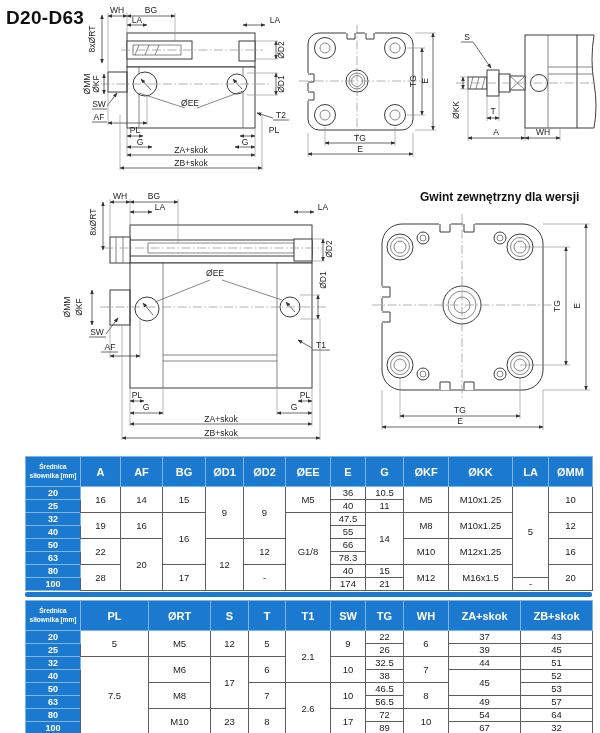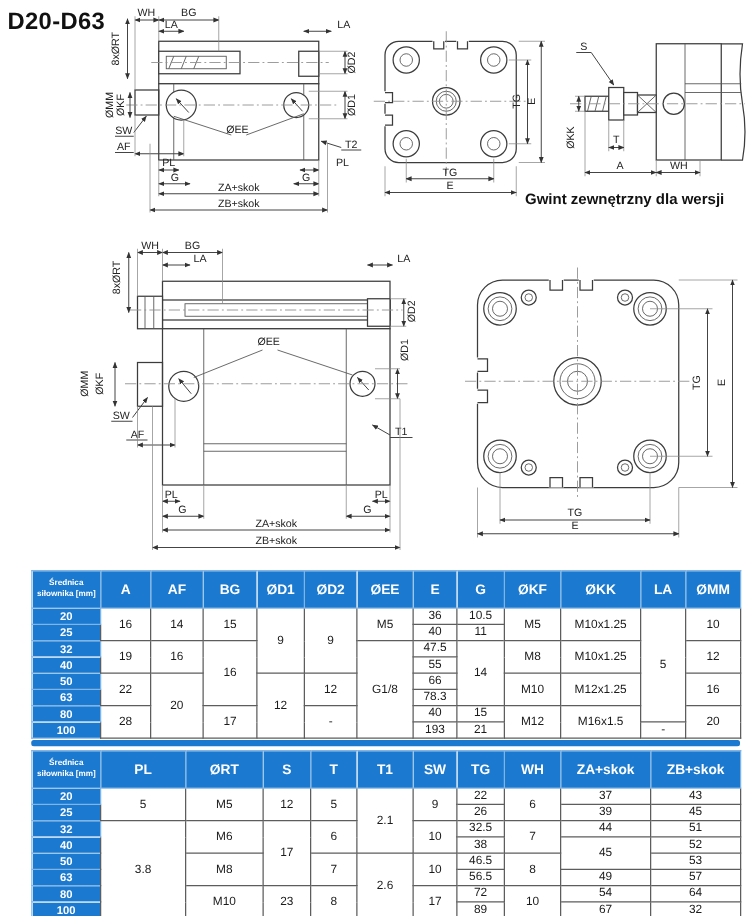--- a/index.html
+++ b/index.html
@@ -1,19 +1,19 @@
 <!DOCTYPE html>
 <html><head>
 <meta charset="utf-8">
 <style>
   html,body{margin:0;padding:0;background:#e8e8e8;}
   #page{position:relative;width:600px;height:733px;background:#ffffff;overflow:hidden;
         font-family:"Liberation Sans",sans-serif;color:#111;}
   .title{position:absolute;font-weight:bold;font-size:19px;letter-spacing:.3px;}
-  .caption{position:absolute;font-weight:bold;font-size:12px;line-height:14px;}
+  .caption{position:absolute;font-weight:bold;font-size:12px;line-height:14px;margin-top:38px;}
   svg{position:absolute;overflow:visible;}
   .ol{stroke:#3c3c3c;stroke-width:1;fill:none;}
   .thin{stroke:#555;stroke-width:.7;fill:none;}
   .cl{stroke:#8f8f8f;stroke-width:.7;stroke-dasharray:9 2.5 1.5 2.5;fill:none;}
   .dl{stroke:#444;stroke-width:.8;fill:none;}
   .ext{stroke:#888;stroke-width:.6;fill:none;}
   .dt{font-family:"Liberation Sans",sans-serif;font-size:8.5px;fill:#222;}
   .wf{fill:#ffffff;}
   
   .dtable{position:absolute;left:25px;width:567px;border-collapse:collapse;table-layout:fixed;}
@@ -445,21 +445,21 @@
           <td rowspan="2">17</td>
           <td rowspan="2">-</td>
           <td>40</td>
           <td>15</td>
           <td rowspan="2">M12</td>
           <td rowspan="2">M16x1.5</td>
           <td rowspan="2">20</td>
         </tr>
         <tr>
           <th class="rowlabel">100</th>
-          <td>193</td>
+          <td>174</td>
           <td>21</td>
           <td>-</td>
         </tr>
       </tbody>
     </table>
 
   <div id="tsep"></div>
 
   <table class="dtable" style="top:600px;">
       <colgroup>
@@ -505,21 +505,21 @@
           <td>43</td>
         </tr>
         <tr>
           <th class="rowlabel">25</th>
           <td>26</td>
           <td>39</td>
           <td>45</td>
         </tr>
         <tr>
           <th class="rowlabel">32</th>
-          <td rowspan="6">3.8</td>
+          <td rowspan="6">7.5</td>
           <td rowspan="2">M6</td>
           <td rowspan="4">17</td>
           <td rowspan="2">6</td>
           <td rowspan="2">10</td>
           <td>32.5</td>
           <td rowspan="2">7</td>
           <td>44</td>
           <td>51</td>
         </tr>
         <tr>

